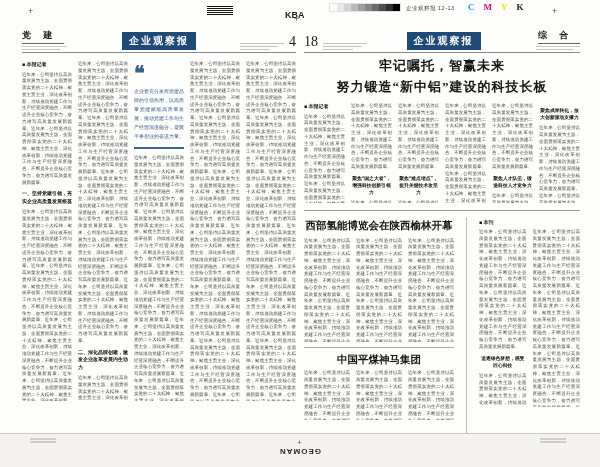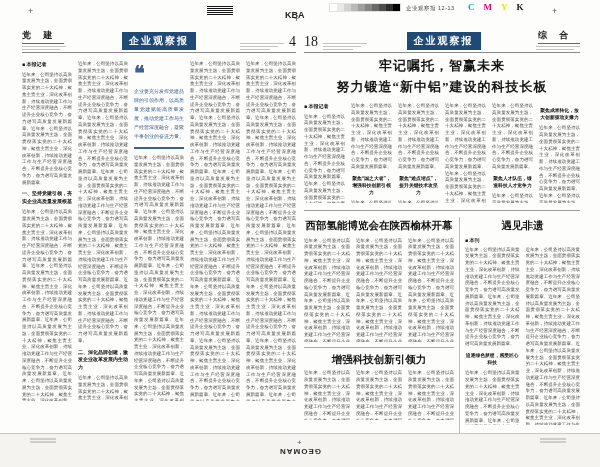--- a/index.html
+++ b/index.html
@@ -51,21 +51,21 @@
   .subhead{font-weight:bold;font-size:5px;color:#101010;line-height:1.5;margin:4px 0;}
   .csub{font-weight:bold;font-size:4.8px;color:#101010;line-height:1.5;margin:4px 0;text-align:center;}
   .lp-cols{height:340px;margin-top:8px;}
   .rp-cols{height:100px;margin-top:7px;}
   .quote-glyph{font-size:20px;color:#3a618f;font-weight:bold;line-height:1;margin:2px 0 4px 0;
                font-family:"Liberation Serif",serif;}
   .quote-text{color:#3a618f;font-size:5px;line-height:1.8;border-bottom:2px solid #3a618f;
               padding-bottom:6px;margin-bottom:6px;}
   
   .rp-divider{border-top:1px solid #9a9a9a;margin-top:7px;}
-  .lower{display:flex;margin-top:4px;height:222px;overflow:hidden;}
+  .lower{display:flex;margin-top:4px;height:222px;overflow:hidden;gap:7px;}
   .lower-left{width:150px;}
   .vdiv{width:1px;background:#bbb;margin:2px 5px 0 5px;}
   .lower-right{flex:1;}
   .sub-art-head{font-family:"Liberation Serif",serif;font-weight:bold;color:#151515;
                 text-align:center;font-size:10.5px;line-height:1.3;}
   .h-cols{height:104px;margin-top:5px;}
   .hrule{border-top:1px solid #aaa;margin-top:5px;}
   .pm-head{margin-top:5px;}
   .pm-cols{height:50px;margin-top:4px;}
   .tj-cols{height:178px;margin-top:4px;}
@@ -228,36 +228,35 @@
             <span>近年来，公司坚持以高质量发展为主题，全面贯彻落实党的二十大精神，聚焦主责主业，深化改革创新，持续推动党建工作与生产经营深度融合，不断提升企业核心竞争力，奋力谱写高质量发展新篇章。近年来，公司坚持以高质量发展为主题，全面贯彻落实党的二十大精神，聚焦主责主业，深化改革创新，持续推动党建工作与生产经营深度融合，不断提升企业核心竞争力，奋力谱写高质量发展新篇章。近年来，公司坚持以高质量发展为主题，全面贯彻落实党的二十大精神，聚焦主责主业，深化改革创新，持续推动党建工作与生产经营深度融合，不断提升企业核心竞争力，奋力谱写高质量发展新篇章。</span>
           </div>
           <div class="col">
             <span>近年来，公司坚持以高质量发展为主题，全面贯彻落实党的二十大精神，聚焦主责主业，深化改革创新，持续推动党建工作与生产经营深度融合，不断提升企业核心竞争力，奋力谱写高质量发展新篇章。近年来，公司坚持以高质量发展为主题，全面贯彻落实党的二十大精神，聚焦主责主业，深化改革创新，持续推动党建工作与生产经营深度融合，不断提升企业核心竞争力，奋力谱写高质量发展新篇章。近年来，公司坚持以高质量发展为主题，全面贯彻落实党的二十大精神，聚焦主责主业，深化改革创新，持续推动党建工作与生产经营深度融合，不断提升企业核心竞争力，奋力谱写高质量发展新篇章。</span>
           </div>
           <div class="col">
             <span>近年来，公司坚持以高质量发展为主题，全面贯彻落实党的二十大精神，聚焦主责主业，深化改革创新，持续推动党建工作与生产经营深度融合，不断提升企业核心竞争力，奋力谱写高质量发展新篇章。近年来，公司坚持以高质量发展为主题，全面贯彻落实党的二十大精神，聚焦主责主业，深化改革创新，持续推动党建工作与生产经营深度融合，不断提升企业核心竞争力，奋力谱写高质量发展新篇章。近年来，公司坚持以高质量发展为主题，全面贯彻落实党的二十大精神，聚焦主责主业，深化改革创新，持续推动党建工作与生产经营深度融合，不断提升企业核心竞争力，奋力谱写高质量发展新篇章。</span>
           </div>
         </div>
         <div class="hrule"></div>
-        <div class="sub-art-head pm-head">增强科技创新引领力</div>
+        <div class="sub-art-head pm-head">中国平煤神马集团</div>
         <div class="cols pm-cols">
           <div class="col">
             <span>近年来，公司坚持以高质量发展为主题，全面贯彻落实党的二十大精神，聚焦主责主业，深化改革创新，持续推动党建工作与生产经营深度融合，不断提升企业核心竞争力，奋力谱写高质量发展新篇章。近年来，公司坚持以高质量发展为主题，全面贯彻落实党的二十大精神，聚焦主责主业，深化改革创新，持续推动党建工作与生产经营深度融合，不断提升企业核心竞争力，奋力谱写高质量发展新篇章。</span>
           </div>
           <div class="col">
             <span>近年来，公司坚持以高质量发展为主题，全面贯彻落实党的二十大精神，聚焦主责主业，深化改革创新，持续推动党建工作与生产经营深度融合，不断提升企业核心竞争力，奋力谱写高质量发展新篇章。近年来，公司坚持以高质量发展为主题，全面贯彻落实党的二十大精神，聚焦主责主业，深化改革创新，持续推动党建工作与生产经营深度融合，不断提升企业核心竞争力，奋力谱写高质量发展新篇章。</span>
           </div>
           <div class="col">
             <span>近年来，公司坚持以高质量发展为主题，全面贯彻落实党的二十大精神，聚焦主责主业，深化改革创新，持续推动党建工作与生产经营深度融合，不断提升企业核心竞争力，奋力谱写高质量发展新篇章。近年来，公司坚持以高质量发展为主题，全面贯彻落实党的二十大精神，聚焦主责主业，深化改革创新，持续推动党建工作与生产经营深度融合，不断提升企业核心竞争力，奋力谱写高质量发展新篇章。</span>
           </div>
         </div>
       </div>
       <div class="vdiv"></div>
       <div class="lower-right">
-        <div class="sub-art-head" style="margin-top:4px;">遇见非遗</div>
         <div class="tj-byline">■ 本刊</div>
         <div class="cols tj-cols">
           <div class="col">
             <span>近年来，公司坚持以高质量发展为主题，全面贯彻落实党的二十大精神，聚焦主责主业，深化改革创新，持续推动党建工作与生产经营深度融合，不断提升企业核心竞争力，奋力谱写高质量发展新篇章。近年来，公司坚持以高质量发展为主题，全面贯彻落实党的二十大精神，聚焦主责主业，深化改革创新，持续推动党建工作与生产经营深度融合，不断提升企业核心竞争力，奋力谱写高质量发展新篇章。</span>
             <div class="csub">追逐绿色梦想，感受匠心科技</div>
             <span>近年来，公司坚持以高质量发展为主题，全面贯彻落实党的二十大精神，聚焦主责主业，深化改革创新，持续推动党建工作与生产经营深度融合，不断提升企业核心竞争力，奋力谱写高质量发展新篇章。近年来，公司坚持以高质量发展为主题，全面贯彻落实党的二十大精神，聚焦主责主业，深化改革创新，持续推动党建工作与生产经营深度融合，不断提升企业核心竞争力，奋力谱写高质量发展新篇章。近年来，公司坚持以高质量发展为主题，全面贯彻落实党的二十大精神，聚焦主责主业，深化改革创新，持续推动党建工作与生产经营深度融合，不断提升企业核心竞争力，奋力谱写高质量发展新篇章。</span>
           </div>
           <div class="col">
             <span>近年来，公司坚持以高质量发展为主题，全面贯彻落实党的二十大精神，聚焦主责主业，深化改革创新，持续推动党建工作与生产经营深度融合，不断提升企业核心竞争力，奋力谱写高质量发展新篇章。近年来，公司坚持以高质量发展为主题，全面贯彻落实党的二十大精神，聚焦主责主业，深化改革创新，持续推动党建工作与生产经营深度融合，不断提升企业核心竞争力，奋力谱写高质量发展新篇章。近年来，公司坚持以高质量发展为主题，全面贯彻落实党的二十大精神，聚焦主责主业，深化改革创新，持续推动党建工作与生产经营深度融合，不断提升企业核心竞争力，奋力谱写高质量发展新篇章。近年来，公司坚持以高质量发展为主题，全面贯彻落实党的二十大精神，聚焦主责主业，深化改革创新，持续推动党建工作与生产经营深度融合，不断提升企业核心竞争力，奋力谱写高质量发展新篇章。近年来，公司坚持以高质量发展为主题，全面贯彻落实党的二十大精神，聚焦主责主业，深化改革创新，持续推动党建工作与生产经营深度融合，不断提升企业核心竞争力，奋力谱写高质量发展新篇章。</span>
           </div>

